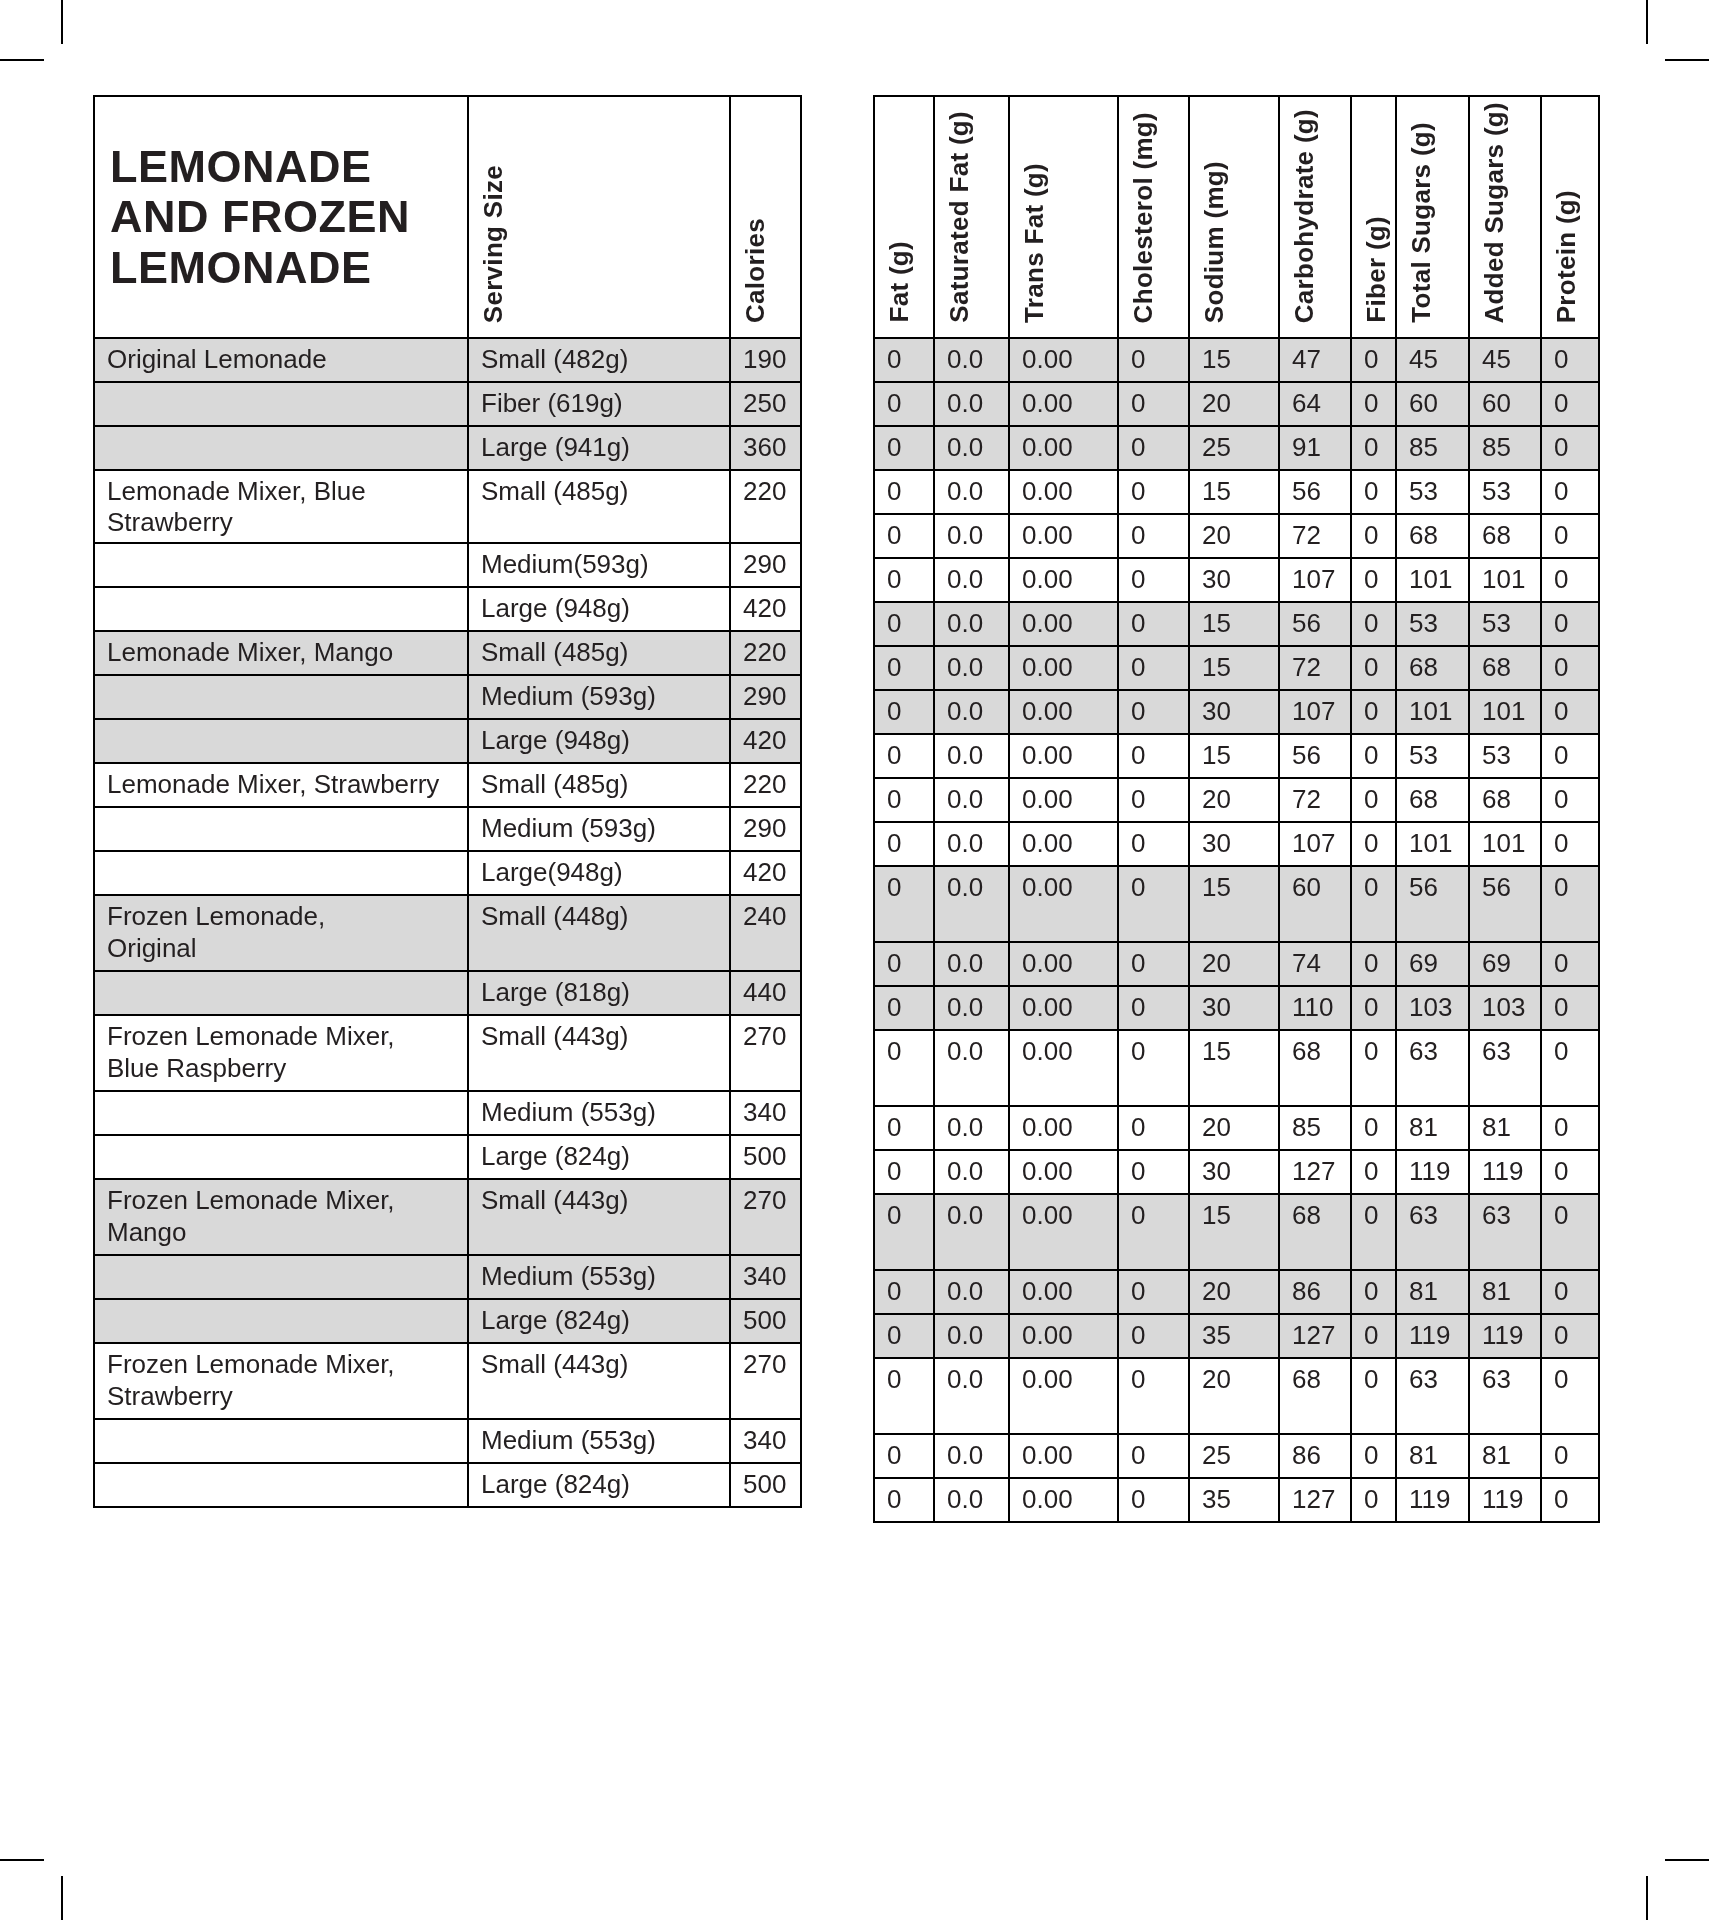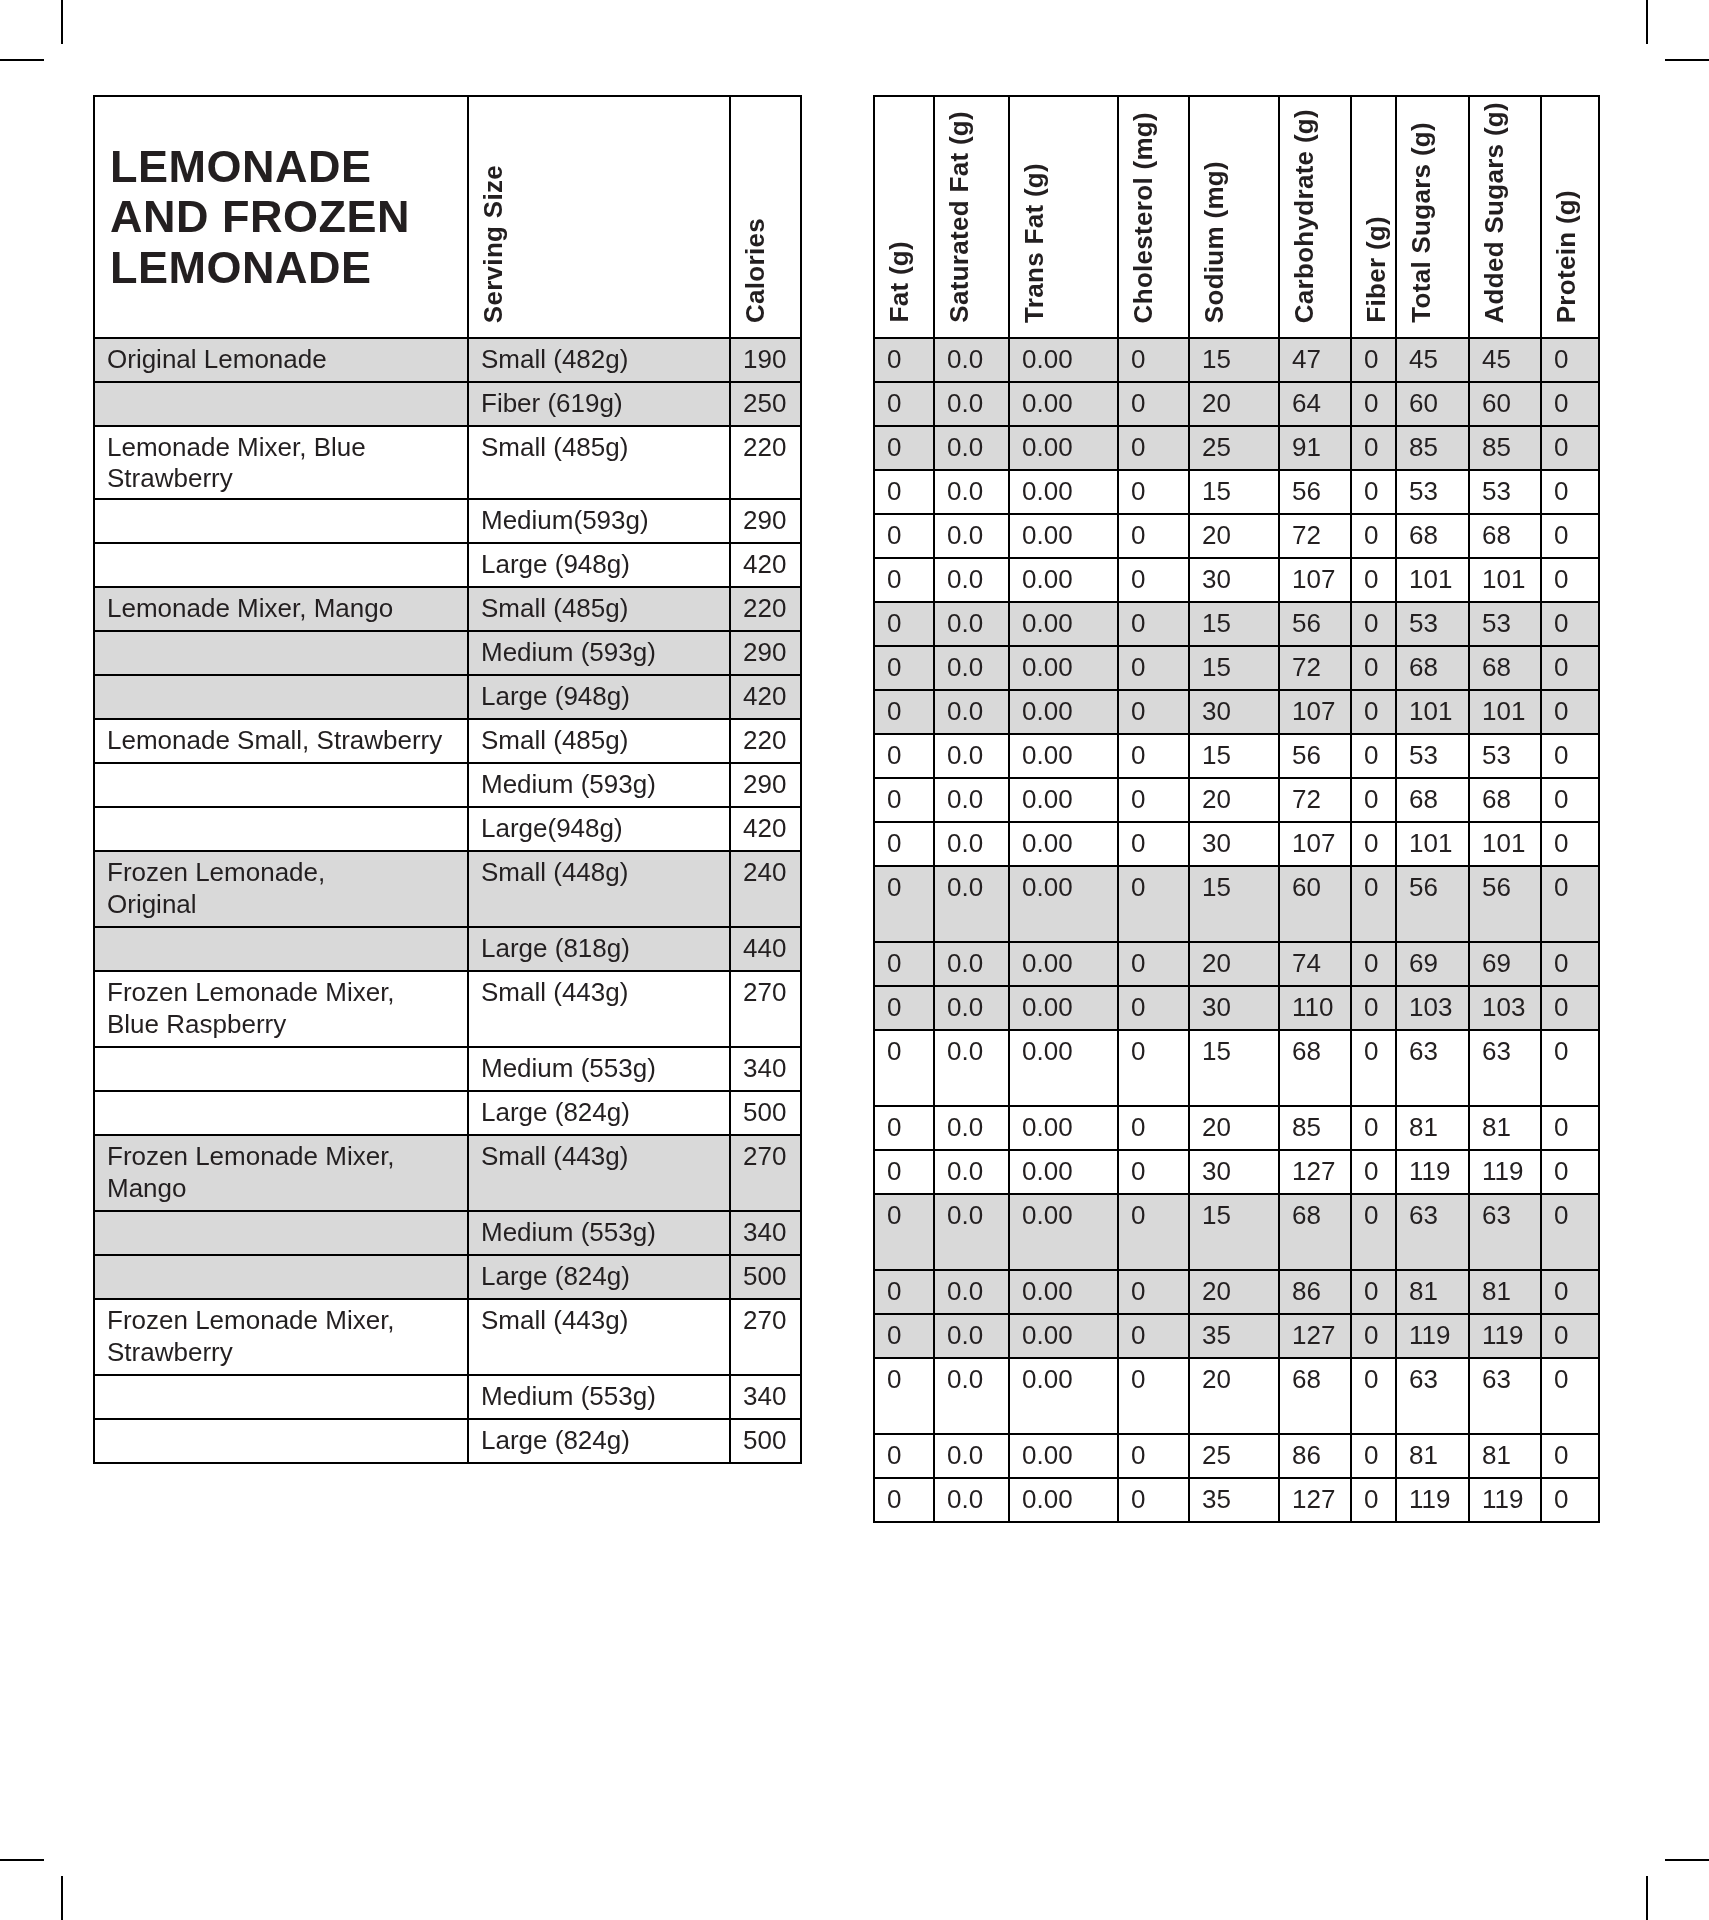--- a/index.html
+++ b/index.html
@@ -121,20 +121,25 @@
         <tr class="shaded">
           <td>Original Lemonade</td>
           <td>Small (482g)</td>
           <td>190</td>
         </tr>
         <tr class="shaded">
           <td></td>
           <td>Fiber (619g)</td>
           <td>250</td>
         </tr>
+        <tr class="shaded">
+          <td></td>
+          <td>Large (941g)</td>
+          <td>360</td>
+        </tr>
         <tr class="">
           <td>Lemonade Mixer, Blue Strawberry</td>
           <td>Small (485g)</td>
           <td>220</td>
         </tr>
         <tr class="">
           <td></td>
           <td>Medium(593g)</td>
           <td>290</td>
         </tr>
@@ -152,21 +157,21 @@
           <td></td>
           <td>Medium (593g)</td>
           <td>290</td>
         </tr>
         <tr class="shaded">
           <td></td>
           <td>Large (948g)</td>
           <td>420</td>
         </tr>
         <tr class="">
-          <td>Lemonade Small, Strawberry</td>
+          <td>Lemonade Mixer, Strawberry</td>
           <td>Small (485g)</td>
           <td>220</td>
         </tr>
         <tr class="">
           <td></td>
           <td>Medium (593g)</td>
           <td>290</td>
         </tr>
         <tr class="">
           <td></td>

